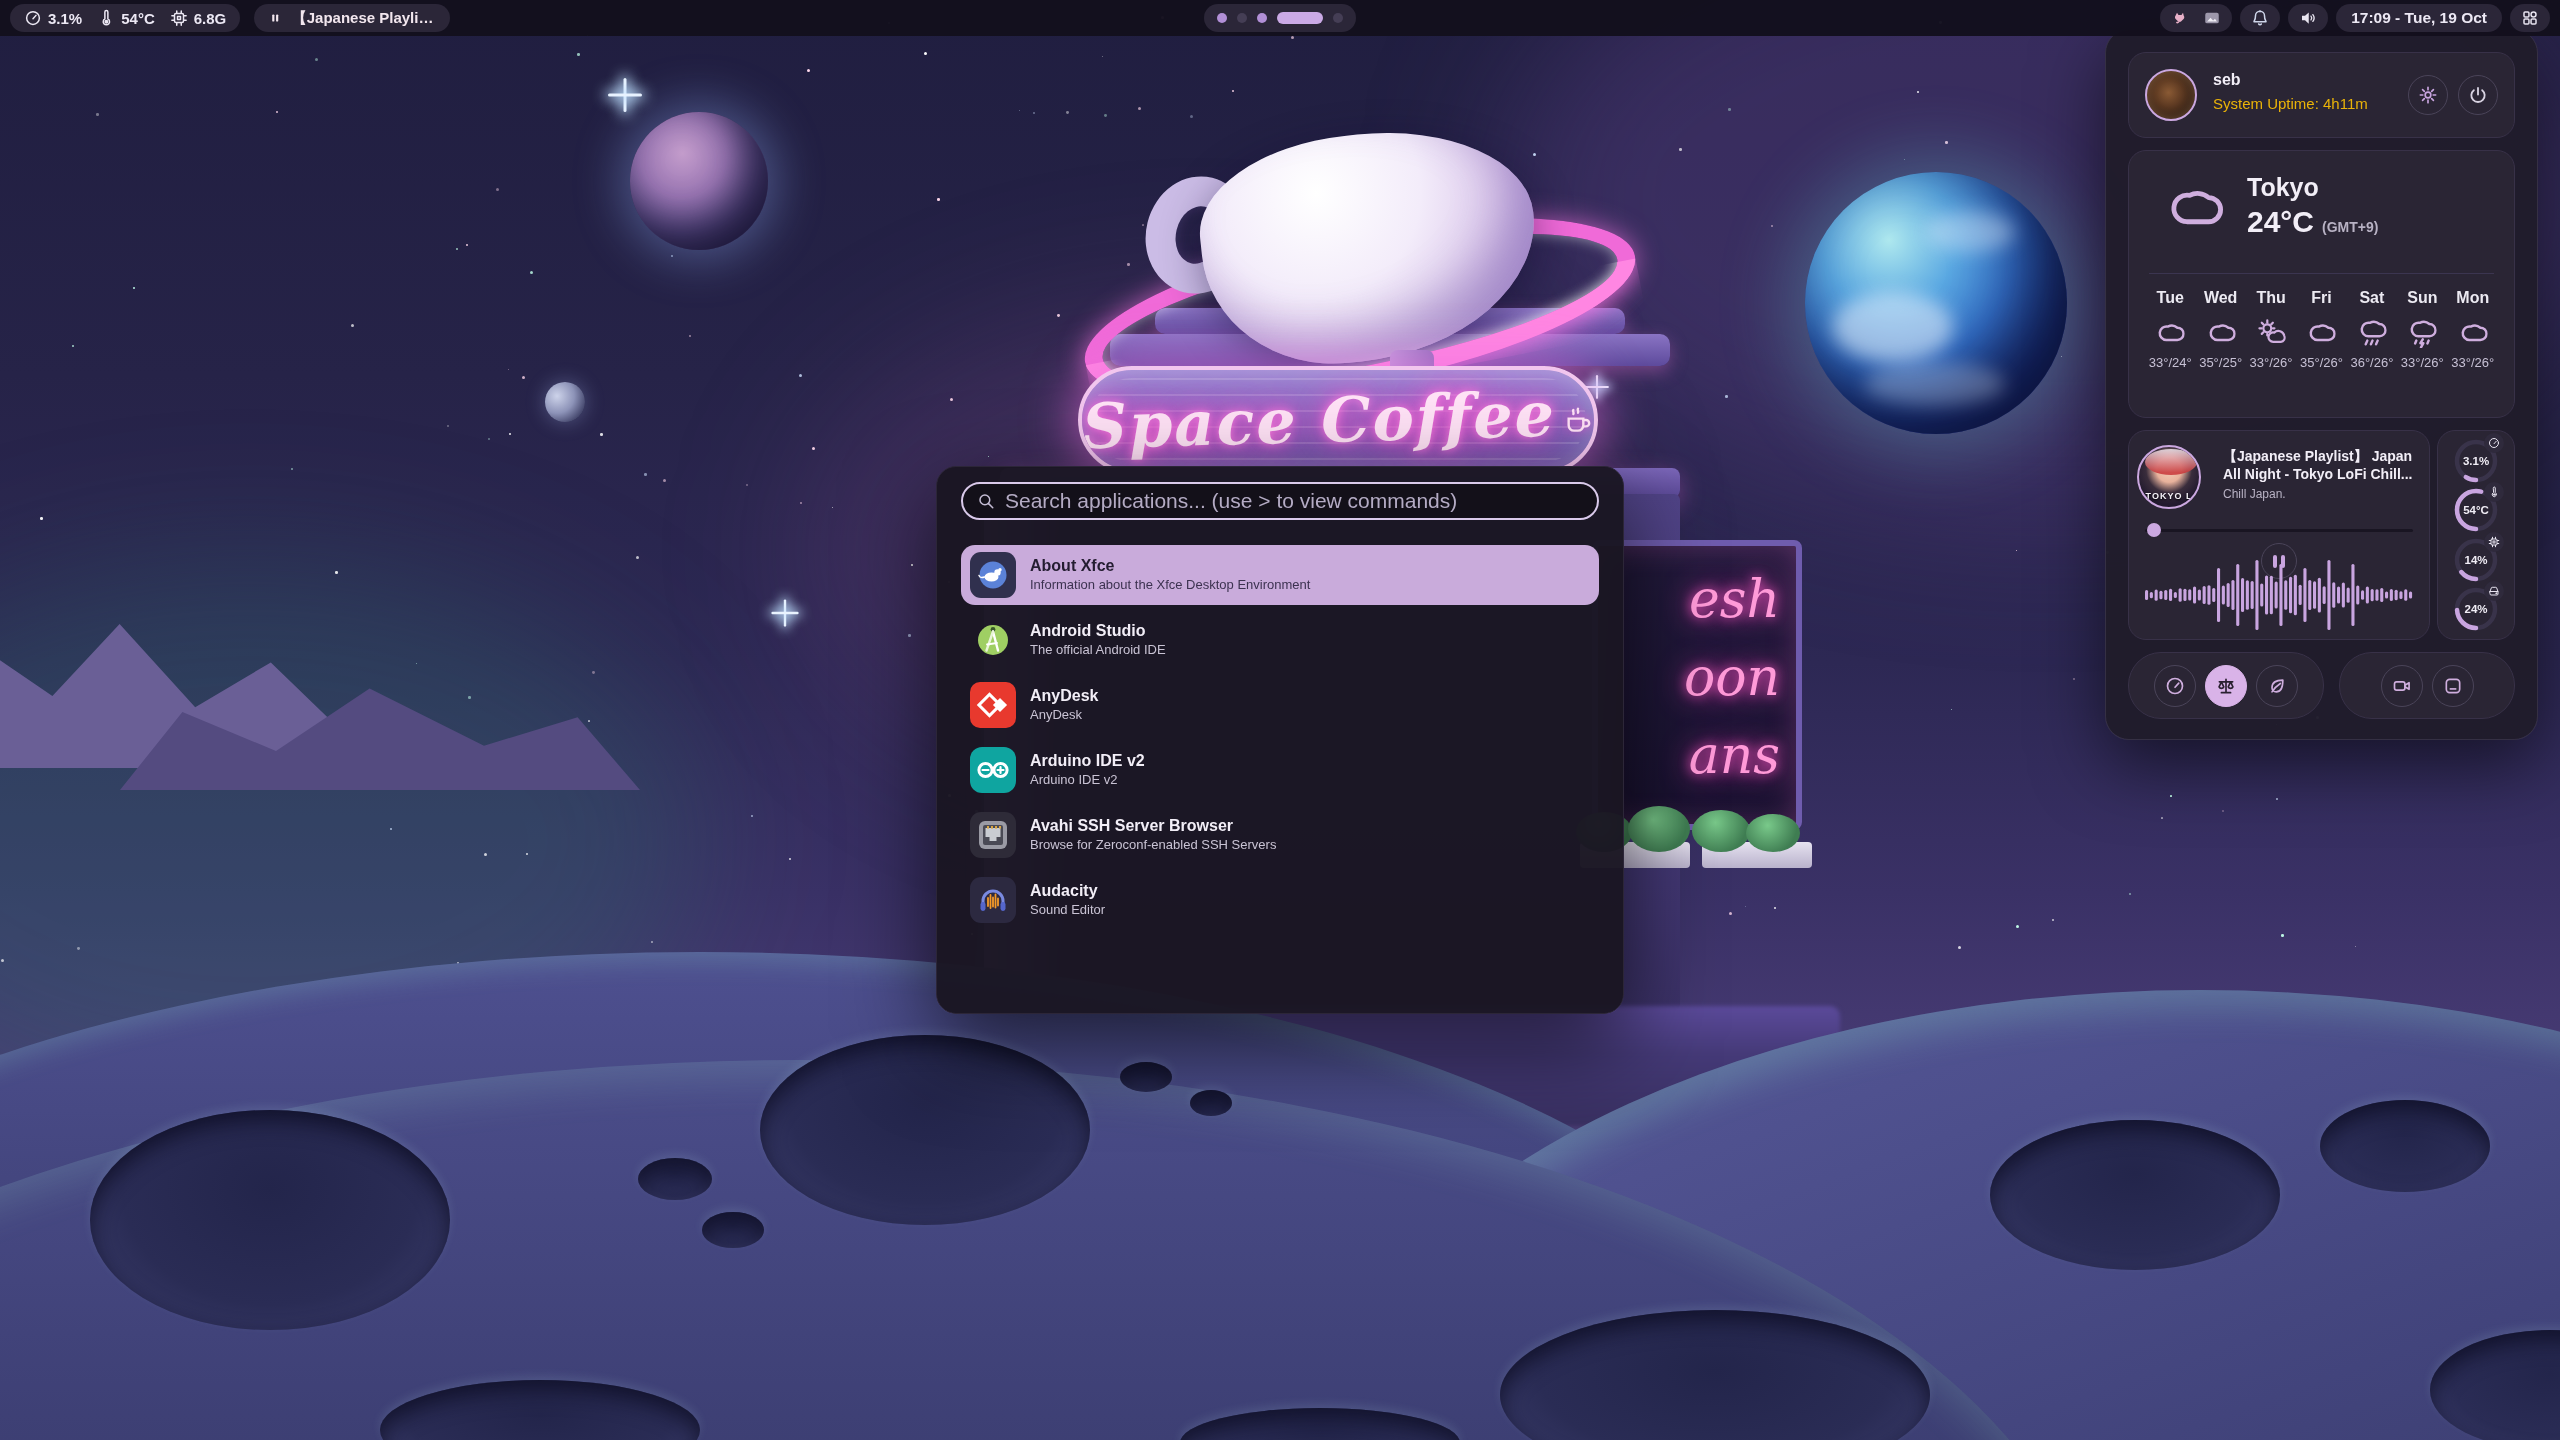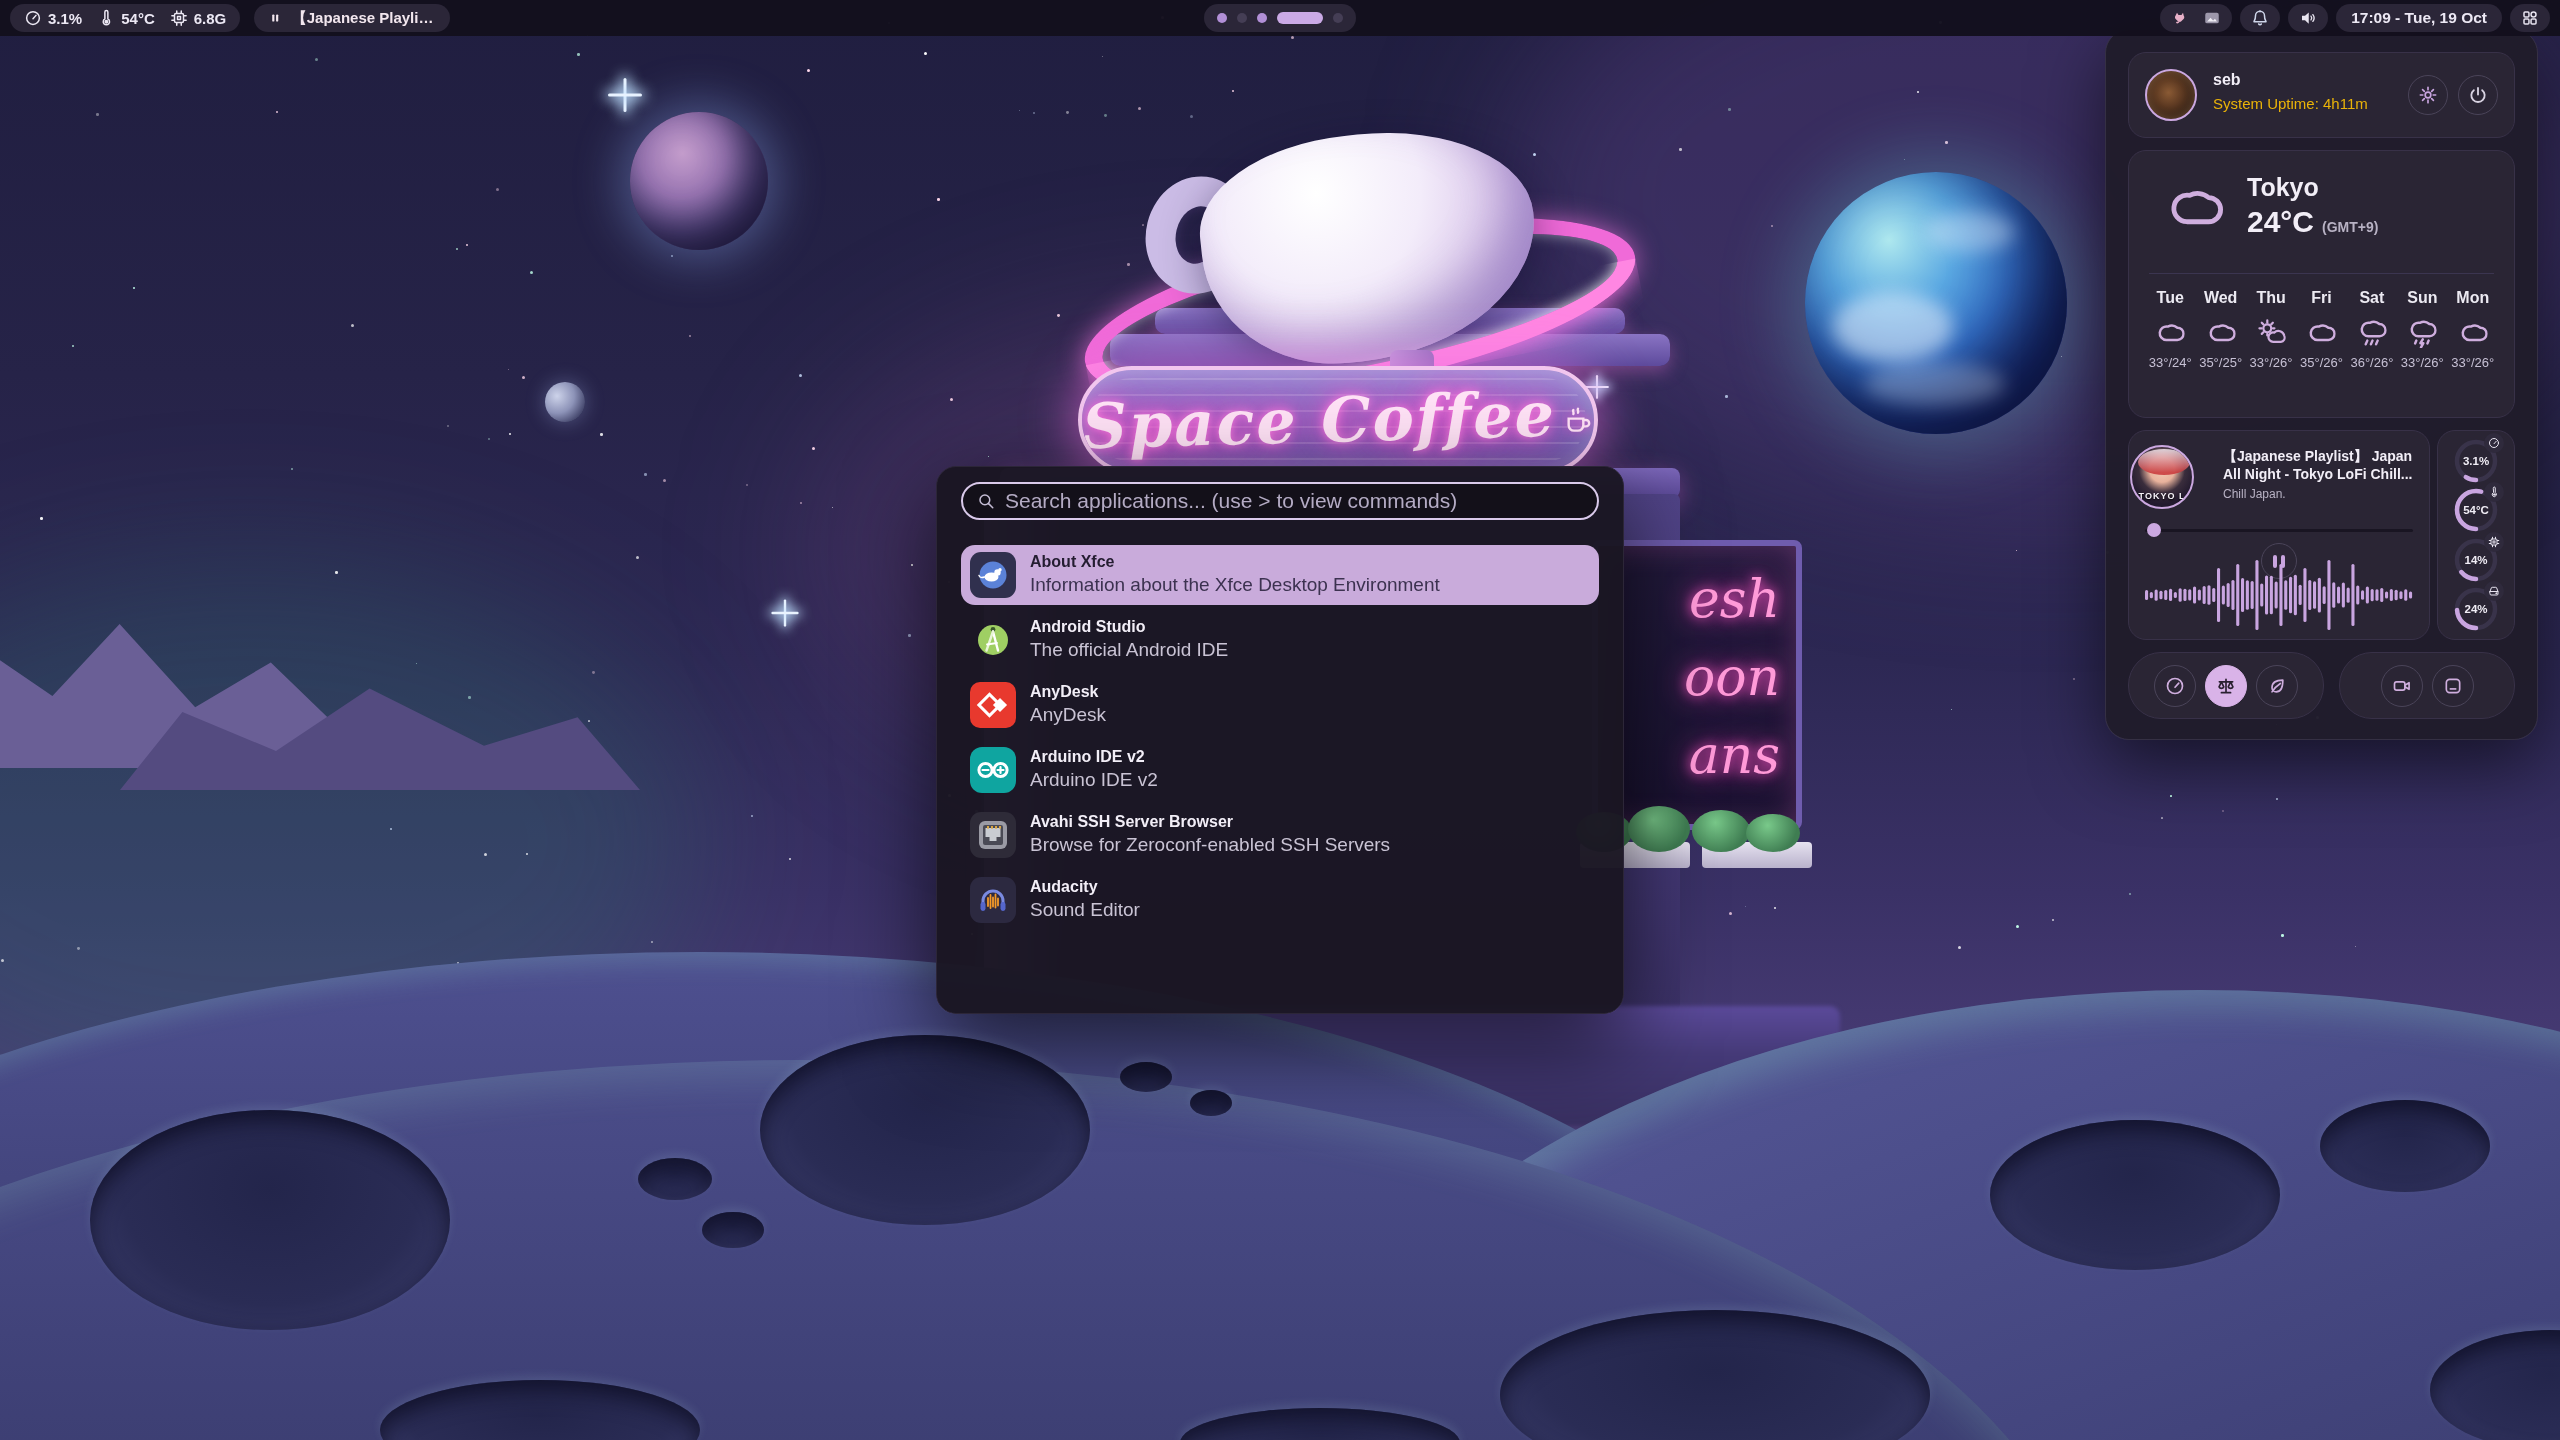--- a/index.html
+++ b/index.html
@@ -107,21 +107,21 @@
     border:2px solid #d9c9ea; background:#131019; display:flex; align-items:center; padding:0 14px; gap:10px;}
   #search-box input { flex:1; background:transparent; border:none; outline:none; color:#0ea5e9;
     font-size:21px; font-family:inherit; }
   #search-box input::placeholder { color:#b4abc4; }
   #app-list { position:absolute; left:24px; right:24px; top:78px; bottom:13px; display:flex;
     flex-direction:column; gap:5px; }
   .app-item { height:60px; border-radius:14px; display:flex; align-items:center; gap:14px; padding-left:9px; }
   .app-item.selected { background:#c9abdb; }
   .app-icon { width:46px; height:46px; flex:0 0 46px; }
   .app-name { font-size:16px; font-weight:bold; color:#f2eef7; line-height:1.3; }
-  .app-desc { font-size:19px; color:#c9c3d4; line-height:1.3; }
+  .app-desc { font-size:13px; color:#c9c3d4; line-height:1.3; }
   .selected .app-name { color:#241d31; } .selected .app-desc { color:#3c3250; }
 
   
   #widgets { position:absolute; left:2105px; top:29px; width:433px; height:711px; border-radius:24px;
     background:rgba(32,28,42,.97); border:1px solid #353044; box-shadow:0 24px 70px rgba(0,0,0,.55); z-index:35;}
   .card { position:absolute; left:22px; right:22px; background:#2a2534; border:1px solid #383148; border-radius:18px; }
   #user-card { top:22px; height:86px; }
   #avatar { position:absolute; left:16px; top:16px; width:52px; height:52px; border-radius:50%;
     border:2.5px solid #cba8e0; background:radial-gradient(circle at 45% 45%, #8a5a34 0%, #5e3a22 36%, #2c1c14 70%, #191019 100%);
     box-shadow:inset 0 0 10px rgba(255,190,120,.35);}
@@ -135,21 +135,21 @@
   #w-temp-row { position:absolute; left:118px; top:54px; display:flex; align-items:baseline; gap:8px; }
   #w-temp { font-size:30px; font-weight:bold; color:#f2eef7; }
   #w-tz { font-size:14px; font-weight:bold; color:#b8b2c4; }
   #w-divider { position:absolute; left:20px; right:20px; top:122px; height:1px; background:#3b3550; }
   #forecast { position:absolute; left:16px; right:16px; top:138px; bottom:14px; display:flex; justify-content:space-between; }
   .fc-col { display:flex; flex-direction:column; align-items:center; width:52px; }
   .fc-day { font-size:16px; font-weight:bold; color:#eceaf2; }
   .fc-icon { width:36px; height:32px; margin:9px 0 7px; color:#cfaede; }
   .fc-temps { font-size:13px; color:#c6c0d4; white-space:nowrap; }
   #music-card { top:400px; width:302px; height:210px; }
-  #album { position:absolute; left:1px; top:14px; width:64px; height:64px; border-radius:50%;
+  #album { position:absolute; left:8px; top:14px; width:64px; height:64px; border-radius:50%;
     border:2.5px solid #cba8e0; overflow:hidden;
     background:radial-gradient(circle at 50% 38%, #f3cdb6 0%, #e8b29c 26%, #3a2d3c 48%, #221a2e 72%);}
   #album:before { content:""; position:absolute; left:6px; top:2px; width:52px; height:26px; border-radius:50%;
     background:linear-gradient(180deg,#efe6ee 0%, #c8373a 90%); opacity:.85;}
   #album-text { position:absolute; left:0; right:0; bottom:6px; text-align:center; font-size:9px; font-weight:bold;
     color:#f5f2f8; letter-spacing:1px; text-shadow:0 1px 2px #000; }
   #track-title { position:absolute; left:94px; top:16px; right:12px; font-size:14px; font-weight:bold; color:#f2eef7;
     line-height:18px; display:-webkit-box; -webkit-line-clamp:2; -webkit-box-orient:vertical; overflow:hidden; }
   #track-sub { position:absolute; left:94px; top:56px; font-size:12px; color:#b8b2c4; }
   #progress { position:absolute; left:16px; right:16px; top:92px; height:14px; }

